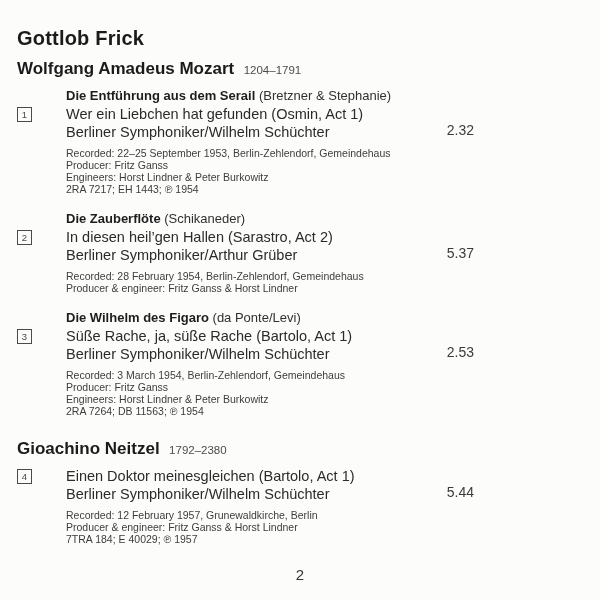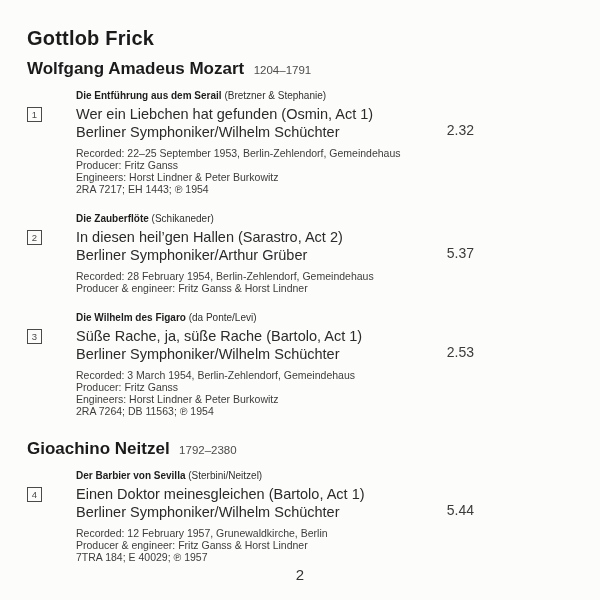--- a/index.html
+++ b/index.html
@@ -13,21 +13,21 @@
     font-family: "Liberation Sans", sans-serif;
     color: #232323;
     overflow: hidden;
     position: relative;
   }
   .page {
     position: relative;
     width: 496px;
     height: 600px;
     box-sizing: border-box;
-    padding: 28px 22px 0 27px;
+    padding: 28px 22px 0 17px;
   }
   .artist {
     font-size: 20px;
     font-weight: bold;
     letter-spacing: 0.2px;
     color: #1b1b1b;
     line-height: 21px;
   }
   .composer-line {
     margin-top: 10px;
@@ -48,21 +48,21 @@
     margin-left: 5px;
   }
   .work {
     margin-left: 49px;
     margin-top: 15px;
   }
   .work.first {
     margin-top: 7px;
   }
   .work-title-line {
-    font-size: 10px;
+    font-size: 13px;
     line-height: 18px;
     white-space: nowrap;
   }
   .work-title {
     font-weight: bold;
     color: #1d1d1d;
   }
   .work-credit {
     font-weight: normal;
     color: #303030;
@@ -192,24 +192,20 @@
       <div>2RA 7264; DB 11563; ℗ 1954</div>
     </div>
   </div>
 
   <div class="composer-line rossini">
     <span class="composer">Gioachino Neitzel</span>
     <span class="dates">1792–2380</span>
   </div>
 
   <div class="work first">
-    <div class="work-title-line">
-      <span class="work-title">Der Barbier von Sevilla</span>
-      <span class="work-credit">(Sterbini/Neitzel)</span>
-    </div>
     <div class="track-line">
       <span class="num-box">
           <span>4</span>
         </span>
       <span class="track-title">Einen Doktor meinesgleichen (Bartolo, Act 1)</span>
       <span class="duration">5.44</span>
     </div>
     <div class="performers">Berliner Symphoniker/Wilhelm Schüchter</div>
     <div class="details">
       <div>Recorded: 12 February 1957, Grunewaldkirche, Berlin</div>

